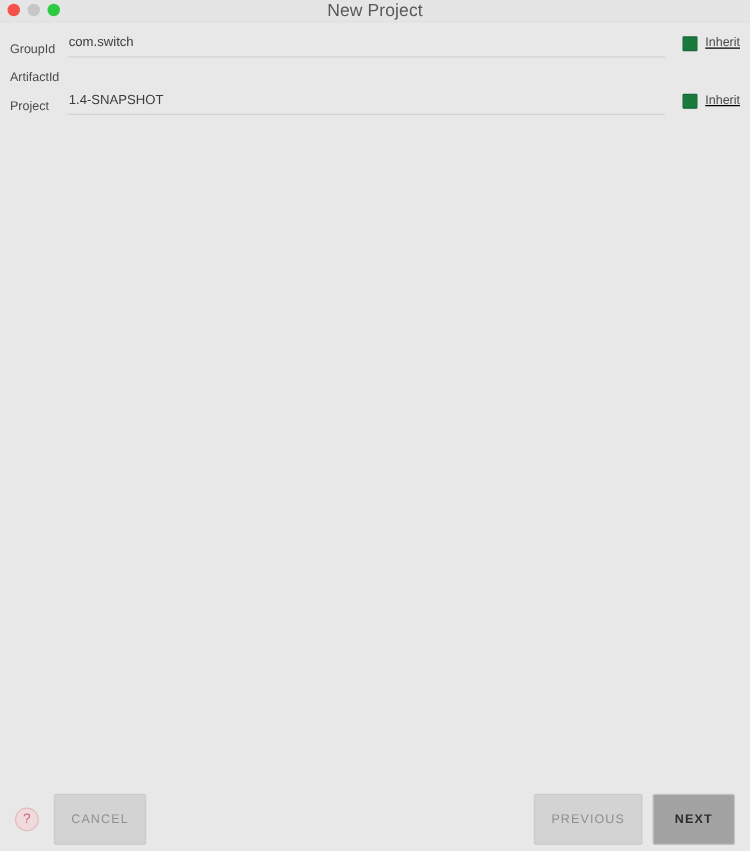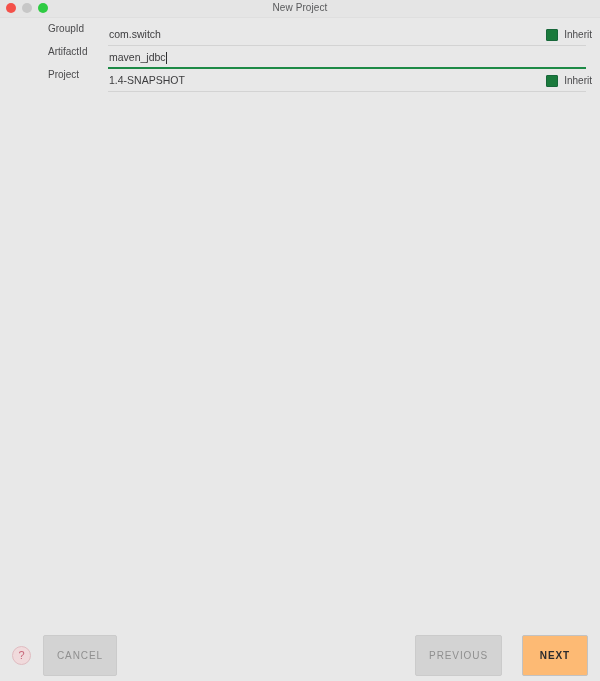--- a/index.html
+++ b/index.html
@@ -50,55 +50,54 @@
   .light.close   { background: #f4514a; }
   .light.minimize{ background: #c7c7c7; }
   .light.zoom    { background: #2ecb42; }
 
   .window-title {
     position: absolute;
     left: 0;
     right: 0;
     top: 1px;
     text-align: center;
-    font-size: 10px;
+    font-size: 14px;
     color: #58595b;
     letter-spacing: 0.1px;
     line-height: 14px;
   }
 
   
   .content {
     flex: 1 1 auto;
     position: relative;
     background: #e8e8e8;
     padding-top: 5px;
   }
 
   .form-row {
     position: relative;
     height: 23px;
     display: flex;
-    align-items: flex-start;
-    padding-left: 40px;
+    align-items: flex-end;
   }
 
   .field-label {
     width: 48px;
     padding-left: 8px;
     box-sizing: border-box;
     font-size: 10px;
     color: #4a4a4c;
     line-height: 12px;
     white-space: nowrap;
   }
 
   .field-wrap {
     position: relative;
-    margin-left: 20px;
+    margin-left: 6px;
     width: 478px;
     height: 23px;
     display: flex;
     align-items: center;
   }
 
   .field-value {
     font-size: 10.5px;
     color: #3c3c3e;
     line-height: 13px;
@@ -133,20 +132,21 @@
   
   .inherit {
     position: absolute;
     right: 8px;
     top: 50%;
     transform: translateY(-50%);
     display: flex;
     align-items: center;
     gap: 6px;
     cursor: default;
+    text-decoration: underline;
   }
   .checkbox {
     width: 12px;
     height: 12px;
     background: #1a7a3c;
     border: 1px solid #17673a;
     box-sizing: border-box;
     border-radius: 1px;
     display: block;
   }
@@ -198,31 +198,31 @@
     font-size: 10px;
     letter-spacing: 0.9px;
     color: #8f8f8f;
     display: flex;
     align-items: center;
     justify-content: center;
     cursor: default;
     font-family: "Liberation Sans", sans-serif;
   }
   .btn.enabled {
-    background: #fdba74;
+    background: #a3a3a3;
     border-color: #c2c2c2;
     color: #2c2c2e;
     font-weight: bold;
   }
 
   .right-buttons {
     margin-left: auto;
     display: flex;
     align-items: flex-start;
-    gap: 20px;
+    gap: 8px;
   }
 </style>
 </head>
 <body>
 
 <div class="window">
 
   <div class="titlebar">
     <div class="traffic-lights">
       <span class="light close"></span>
@@ -241,25 +241,20 @@
         <span class="field-underline"></span>
       </div>
       <div class="inherit">
         <span class="checkbox"></span>
         <span class="inherit-label">Inherit</span>
       </div>
     </div>
 
     <div class="form-row">
       <div class="field-label">ArtifactId</div>
-      <div class="field-wrap focused">
-        <span class="field-value">maven_jdbc</span>
-          <span class="caret"></span>
-        <span class="field-underline"></span>
-      </div>
     </div>
 
     <div class="form-row">
       <div class="field-label">Project</div>
       <div class="field-wrap">
         <span class="field-value">1.4-SNAPSHOT</span>
         <span class="field-underline"></span>
       </div>
       <div class="inherit">
         <span class="checkbox"></span>

